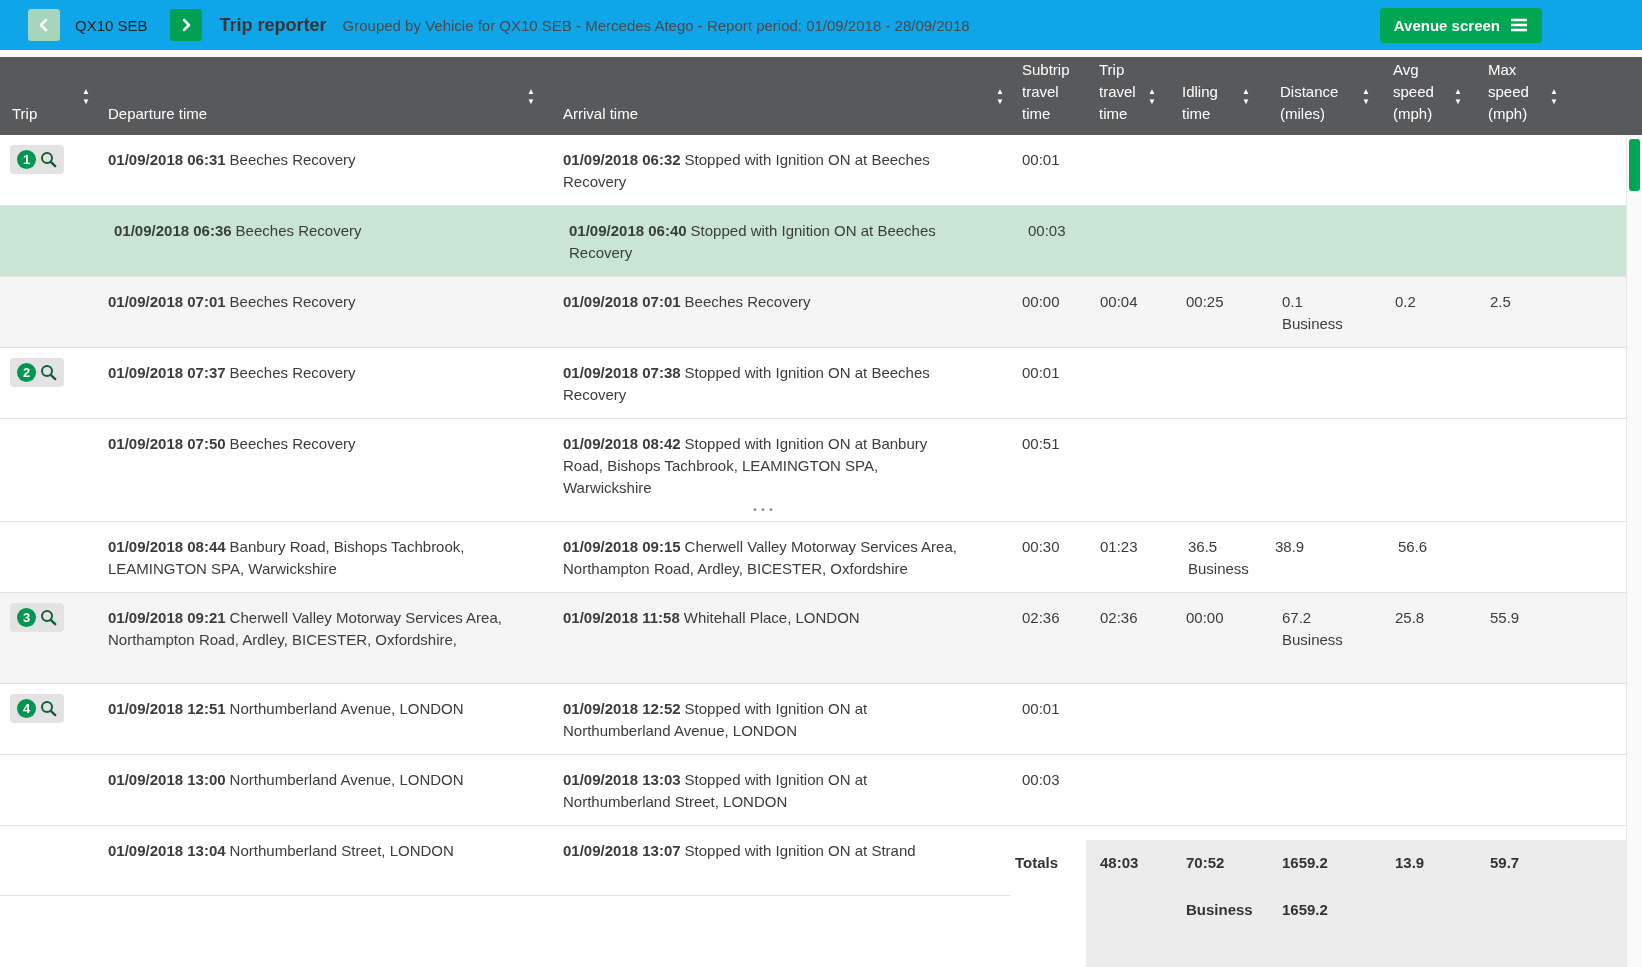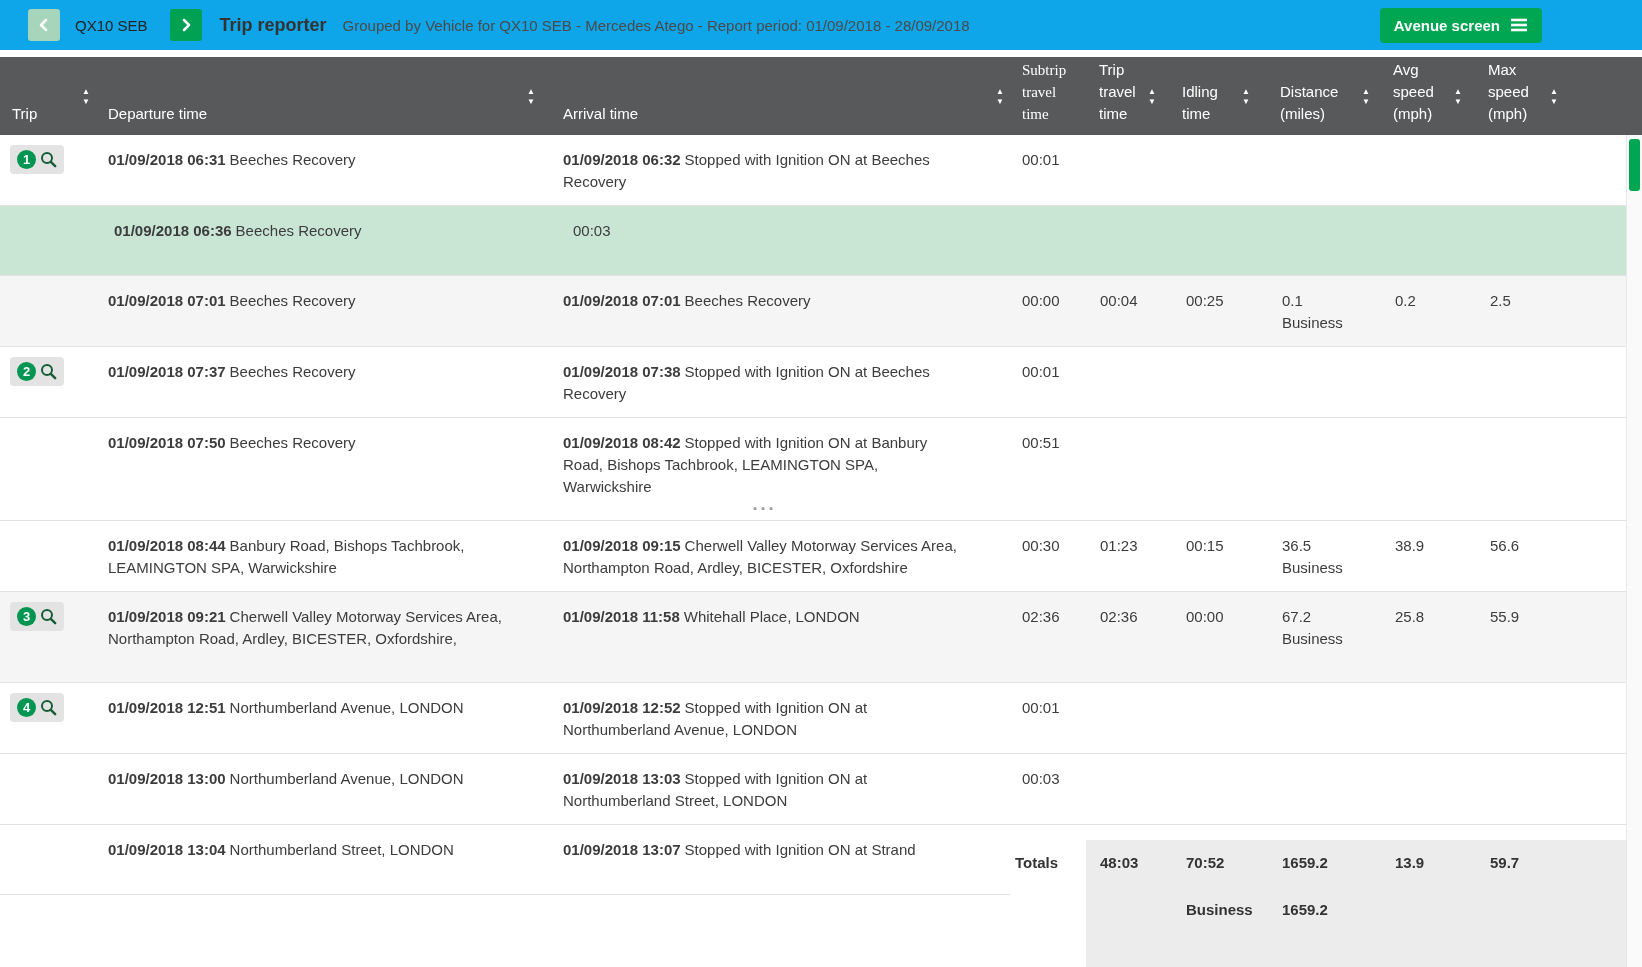--- a/index.html
+++ b/index.html
@@ -39,21 +39,21 @@
     position:absolute; top:57px; left:0; width:1642px; height:78px;
     background:#58595b;
   }
   .hcell {
     position:relative; display:flex; align-items:flex-end; padding-bottom:10px;
     color:#ffffff; font-size:15px; line-height:22px; cursor:default;
   }
   .hc0 { padding-left:12px; }
   .hc1 { padding-left:8px; }
   .hc2 { padding-left:8px; }
-  .hc3 { padding-left:12px;font-family:Liberation Serif, serif; }
+  .hc3 { padding-left:12px; }
   .hc4 { padding-left:13px; }
   .hc5 { padding-left:20px; }
   .hc6 { padding-left:24px; }
   .hc7 { padding-left:17px; }
   .hc8 { padding-left:20px; }
   .hc3 .hlabel { width:58px; }
   .hc4 .hlabel { width:52px; }
   .hc5 .hlabel { width:52px; }
   .hc6 .hlabel { width:80px; }
   .hc7 .hlabel { width:48px; }
@@ -257,20 +257,24 @@
         <span class="trip-num"></span>
         <svg class="mag" width="17" height="17" viewBox="0 0 17 17">
               <circle cx="7" cy="7" r="5" fill="none" stroke="#155d38" stroke-width="2"></circle>
               <line x1="10.8" y1="10.8" x2="15.2" y2="15.2" stroke="#155d38" stroke-width="2.4" stroke-linecap="round"></line>
             </svg>
       </span>
     </div>
     <div class="cell c1">
       <span class="b">01/09/2018 06:36</span><span>Beeches Recovery</span>
     </div>
+    <div class="cell c2">
+      <span class="b">01/09/2018 06:40</span><span>Stopped with Ignition ON at Beeches Recovery</span>
+      
+    </div>
     <div class="cell c3">00:03</div>
     <div class="cell c4"></div>
     <div class="cell c5"></div>
     <div class="cell c6">
       <div></div>
       <div></div>
     </div>
     <div class="cell c7"></div>
     <div class="cell c8"></div>
     <div class="cell c9"></div>
@@ -371,21 +375,20 @@
     </div>
     <div class="cell c1">
       <span class="b">01/09/2018 08:44</span><span>Banbury Road, Bishops Tachbrook, LEAMINGTON SPA, Warwickshire</span>
     </div>
     <div class="cell c2">
       <span class="b">01/09/2018 09:15</span><span>Cherwell Valley Motorway Services Area, Northampton Road, Ardley, BICESTER, Oxfordshire</span>
       
     </div>
     <div class="cell c3">00:30</div>
     <div class="cell c4">01:23</div>
-    <div class="cell c5">00:15</div>
     <div class="cell c6">
       <div>36.5</div>
       <div>Business</div>
     </div>
     <div class="cell c7">38.9</div>
     <div class="cell c8">56.6</div>
     <div class="cell c9"></div>
   </div>
       <div class="row grid shaded">
     <div class="cell c0">

